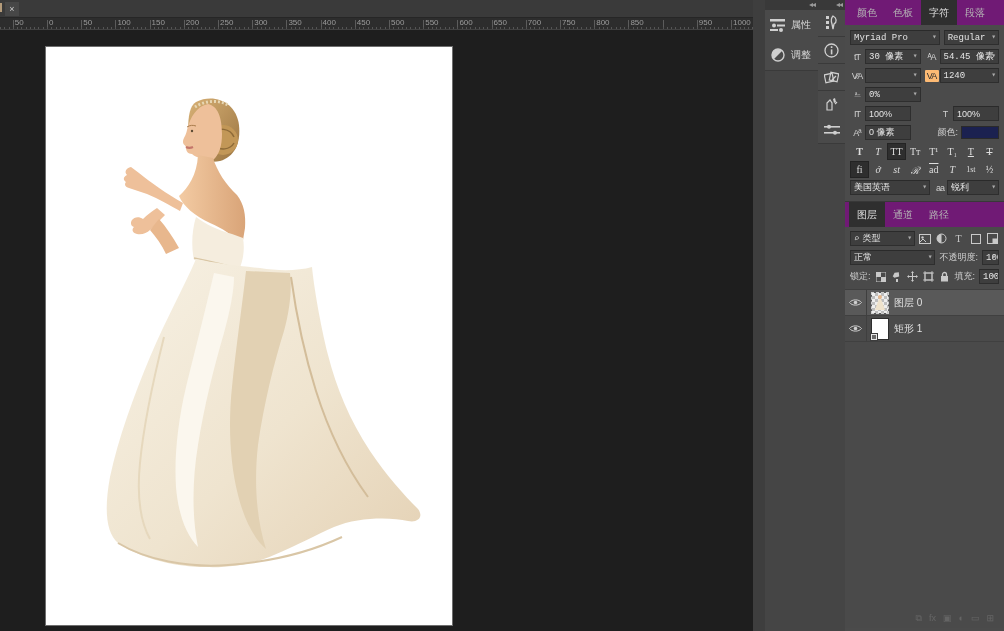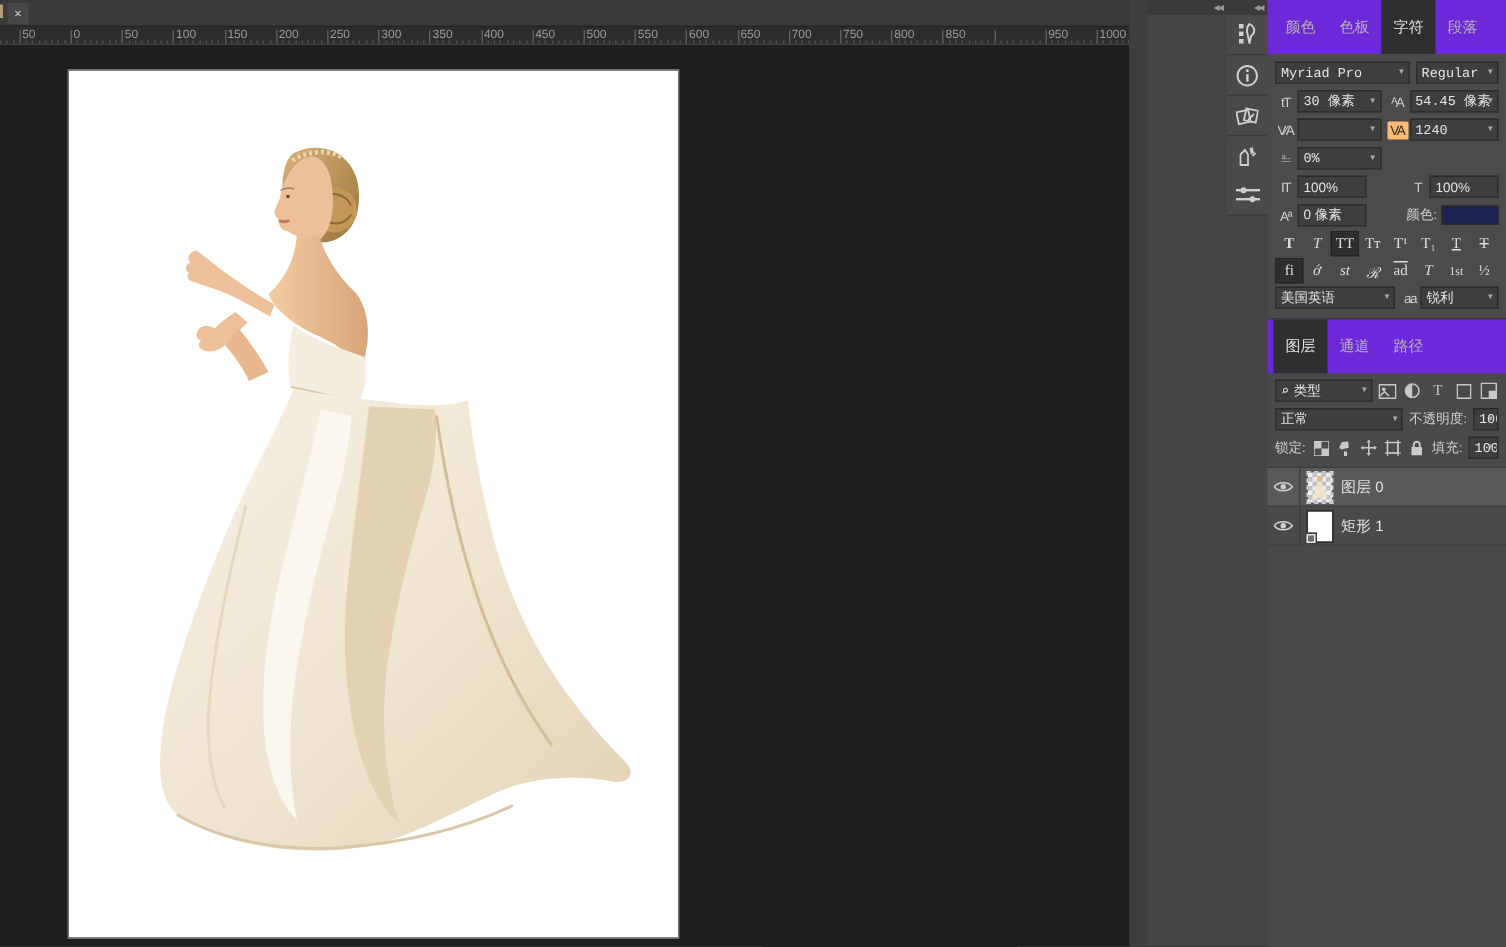--- a/index.html
+++ b/index.html
@@ -34,21 +34,21 @@
   .icol-item .glyph { width:17px; height:17px; display:flex; align-items:center; justify-content:center; }
   .icol-item .lbl { font-size:10px; color:#d6d6d6; white-space:nowrap; }
 
   
   #iconstrip-col { left:818px; top:0; width:27px; height:631px; background:#454545; }
   .strip-sec { border-bottom:1px solid #3a3a3a; background:#4a4a4a; display:flex; flex-direction:column; align-items:center; }
   .strip-btn { width:27px; height:26px; display:flex; align-items:center; justify-content:center; cursor:pointer; color:#cfcfcf; }
 
   
   #main-col { left:845px; top:0; width:159px; height:631px; background:#4b4b4b; }
-  .tabstrip { height:36px; background:#6d28d9; display:flex; align-items:stretch; padding-left:4px; }
+  .tabstrip { height:25px; background:#701a75; display:flex; align-items:stretch; padding-left:4px; }
   .tab { padding:0 8px; font-size:10px; color:#b5b5b5; display:flex; align-items:center; cursor:pointer; }
   .tab.active { background:#2f2f2f; color:#e0e0e0; }
 
   .char-body { padding:5px 5px 4px 5px; background:#4b4b4b; }
   .crow { display:flex; align-items:center; margin-bottom:4px; }
   .field { height:15px; background:#3e3e3e; border:1px solid #2e2e2e; border-top-color:#2a2a2a;
     display:flex; align-items:center; padding:0 3px; color:#e4e4e4; font-size:9px; position:relative; cursor:pointer;
     white-space:nowrap; overflow:hidden; }
   .dd::after { content:"▾"; position:absolute; right:2px; top:1px; font-size:8px; color:#ababab; }
   .dd { padding-right:12px;font-family:Liberation Mono, monospace; }
@@ -380,20 +380,43 @@
       </svg>
     </div>
   </div>
 
   <div id="panel-gap" class="abs"></div>
 
   <div id="props-col" class="abs">
     <div class="col-head">
       <span class="collapse-ic">◂◂</span>
     </div>
+    <div class="icolist">
+      <div class="icol-item">
+        <span class="glyph">
+          <svg width="15" height="13" viewBox="0 0 15 13">
+              <rect x="0" y="0" width="15" height="2.5" fill="#cfcfcf"></rect>
+              <circle cx="4" cy="6.5" r="2" fill="#cfcfcf"></circle>
+              <rect x="7" y="5.5" width="8" height="2" fill="#cfcfcf"></rect>
+              <circle cx="11" cy="11" r="2" fill="#cfcfcf"></circle>
+              <rect x="0" y="10" width="8" height="2" fill="#cfcfcf"></rect>
+            </svg>
+        </span>
+        <span class="lbl">属性</span>
+      </div>
+      <div class="icol-item">
+        <span class="glyph">
+          <svg width="14" height="14" viewBox="0 0 14 14">
+              <circle cx="7" cy="7" r="6" fill="none" stroke="#cfcfcf" stroke-width="1.4"></circle>
+              <path d="M7,1 A6,6 0 0 0 7,13 Z" fill="#cfcfcf" transform="rotate(45 7 7)"></path>
+            </svg>
+        </span>
+        <span class="lbl">调整</span>
+      </div>
+    </div>
   </div>
 
   <div id="iconstrip-col" class="abs">
     <div class="col-head">
       <span class="collapse-ic">◂◂</span>
     </div>
     <div class="strip-sec">
       <div class="strip-btn">
         <svg width="14" height="16" viewBox="0 0 14 16">
             <rect x="1" y="1" width="3" height="3" fill="#cfcfcf"></rect>

